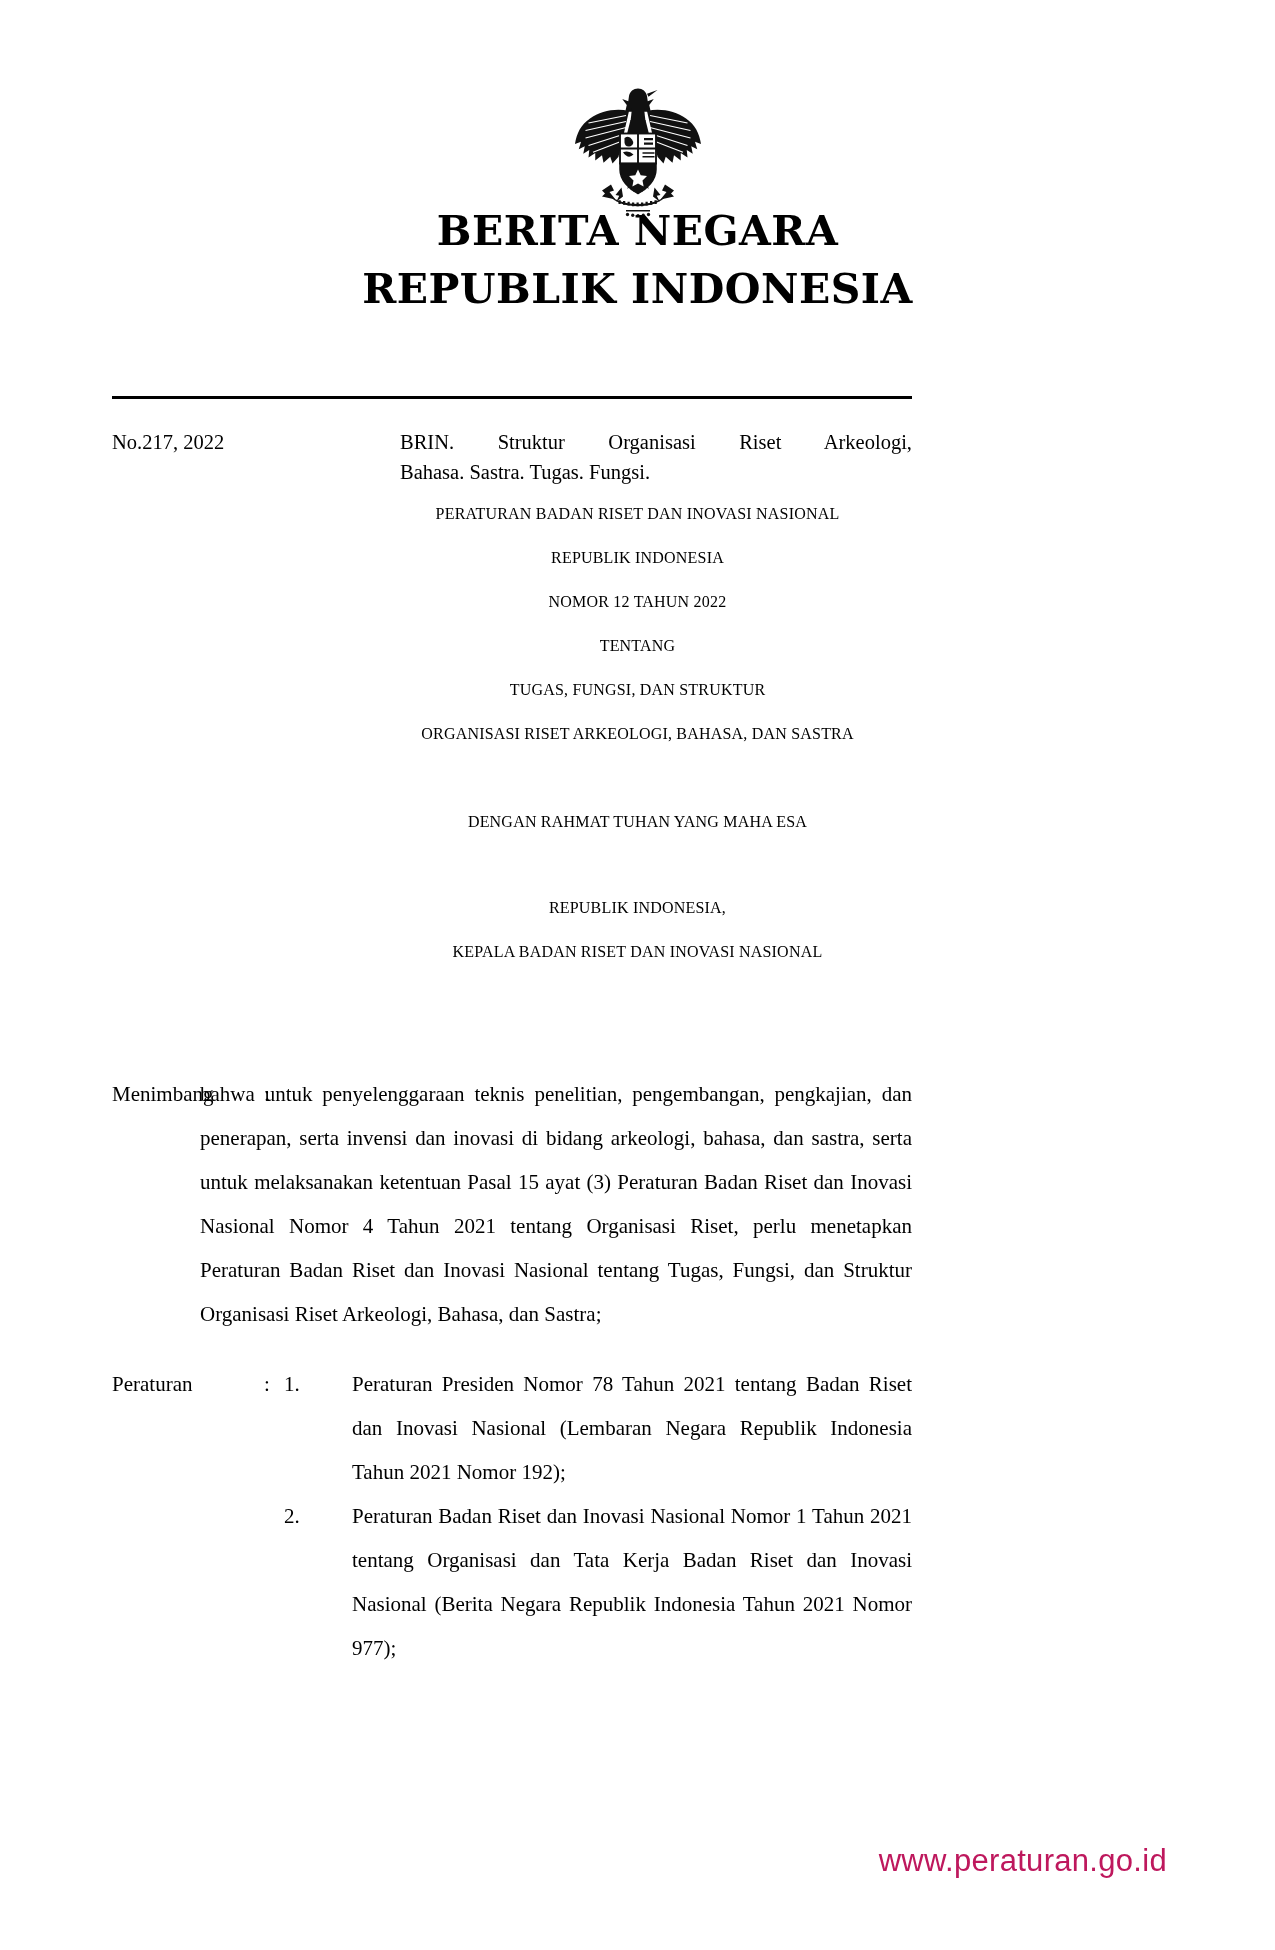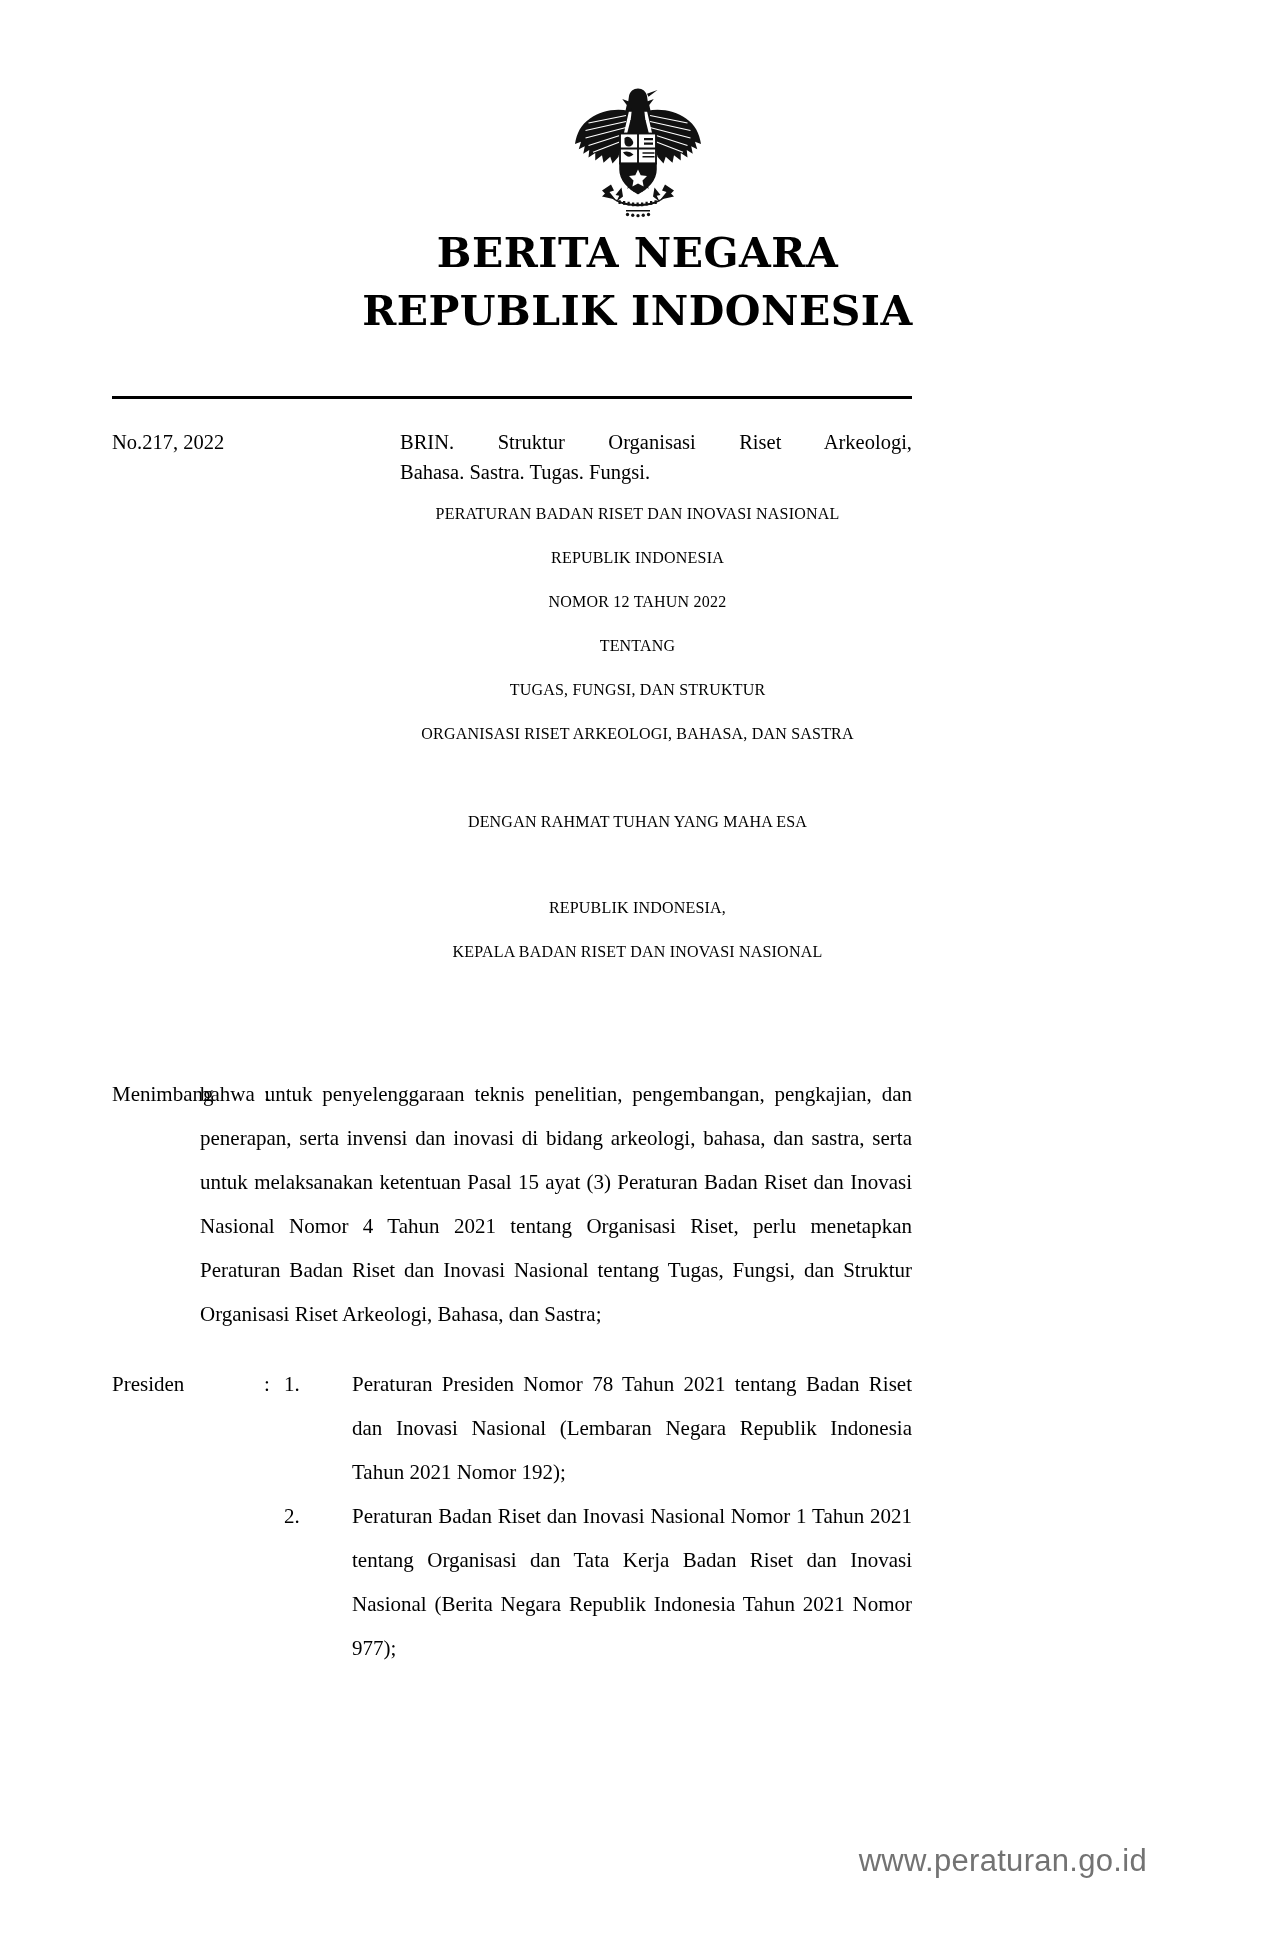--- a/index.html
+++ b/index.html
@@ -30,21 +30,21 @@
     display: inline-block;
     width: 150px;
     height: 150px;
     line-height: 0;
   }
 
   
   .masthead {
     position: absolute;
     left: 0;
-    top: 224px;
+    top: 202px;
     width: 1275px;
     text-align: center;
   }
   .masthead-line {
     font-family: "DejaVu Serif", "Liberation Serif", serif;
     font-weight: bold;
     font-size: 41px;
     letter-spacing: 0.5px;
     line-height: 1.42;
     color: #000;
@@ -157,25 +157,25 @@
   }
   .numitem .itext {
     margin-left: 68px;
     text-align: justify;
     text-align-last: left;
   }
 
   
   .watermark {
     position: absolute;
-    right: 128px;
+    right: 108px;
     top: 1843px;
     font-family: "Liberation Sans", "DejaVu Sans", sans-serif;
     font-size: 31px;
-    color: #737373;
+    color: #be185d;
     letter-spacing: 0.3px;
     white-space: nowrap;
   }
 </style>
 </head>
 <body>
 
 <div class="page">
 
   <div class="emblem-wrap">
@@ -287,21 +287,21 @@
 
   <div class="clauses">
 
     <div class="clause">
       <span class="label">Menimbang</span>
       <span class="colon">:</span>
       <div class="body">bahwa untuk penyelenggaraan teknis penelitian, pengembangan, pengkajian, dan penerapan, serta invensi dan inovasi di bidang arkeologi, bahasa, dan sastra, serta untuk melaksanakan ketentuan Pasal 15 ayat (3) Peraturan Badan Riset dan Inovasi Nasional Nomor 4 Tahun 2021 tentang Organisasi Riset, perlu menetapkan Peraturan Badan Riset dan Inovasi Nasional tentang Tugas, Fungsi, dan Struktur Organisasi Riset Arkeologi, Bahasa, dan Sastra;</div>
     </div>
 
     <div class="clause">
-      <span class="label">Presiden</span>
+      <span class="label">Peraturan</span>
       <span class="colon">:</span>
       <div class="numlist">
         <div class="numitem">
           <span class="marker">1.</span>
           <div class="itext">Peraturan Presiden Nomor 78 Tahun 2021 tentang Badan Riset dan Inovasi Nasional (Lembaran Negara Republik Indonesia Tahun 2021 Nomor 192);</div>
         </div>
         <div class="numitem">
           <span class="marker">2.</span>
           <div class="itext">Peraturan Badan Riset dan Inovasi Nasional Nomor 1 Tahun 2021 tentang Organisasi dan Tata Kerja Badan Riset dan Inovasi Nasional (Berita Negara Republik Indonesia Tahun 2021 Nomor 977);</div>
         </div>

